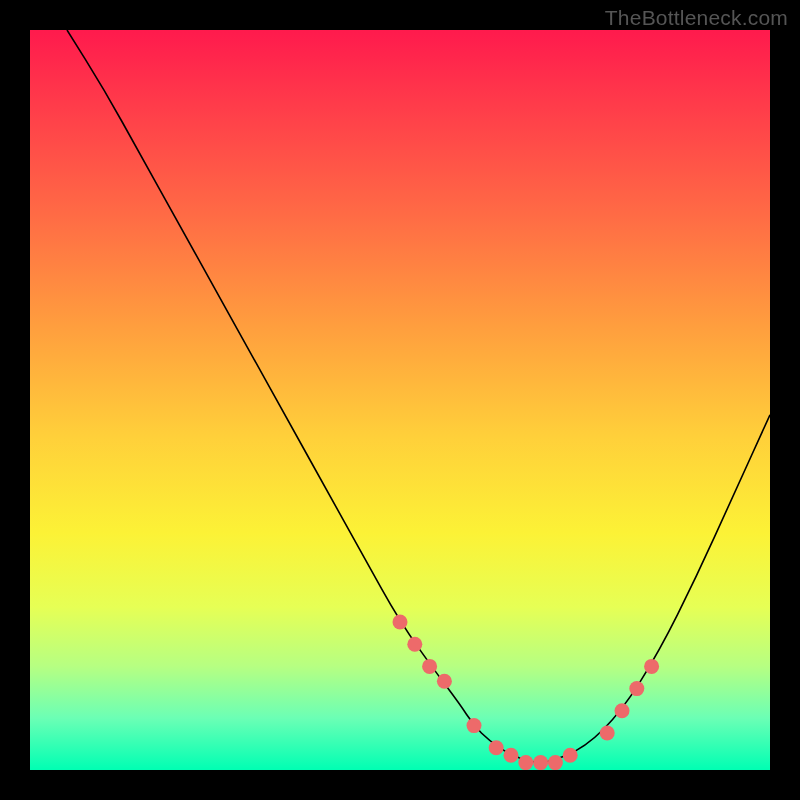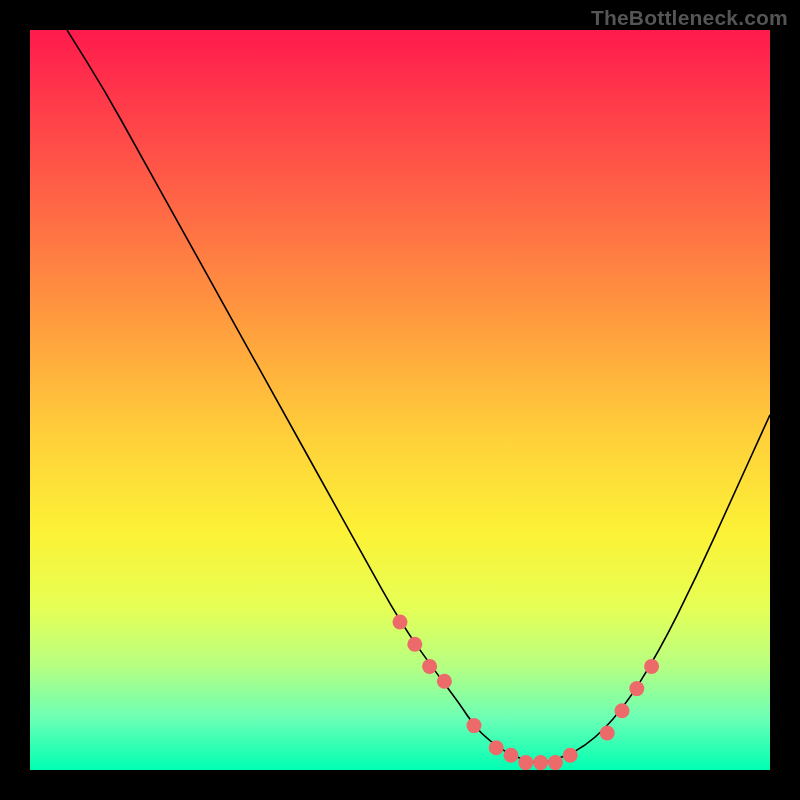--- a/index.html
+++ b/index.html
@@ -10,21 +10,21 @@
     position: relative;
     font-family: Arial, sans-serif;
     overflow: hidden;
   }
   .watermark {
     position: absolute;
     top: 6px;
     right: 12px;
     color: #555;
     font-size: 21px;
-    font-weight: bold;
+    font-weight: normal;
     letter-spacing: 0.2px;
     z-index: 5;
   }
   .plot-area {
     position: absolute;
     top: 30px;
     left: 30px;
     width: 740px;
     height: 740px;
     background: linear-gradient(to bottom,

